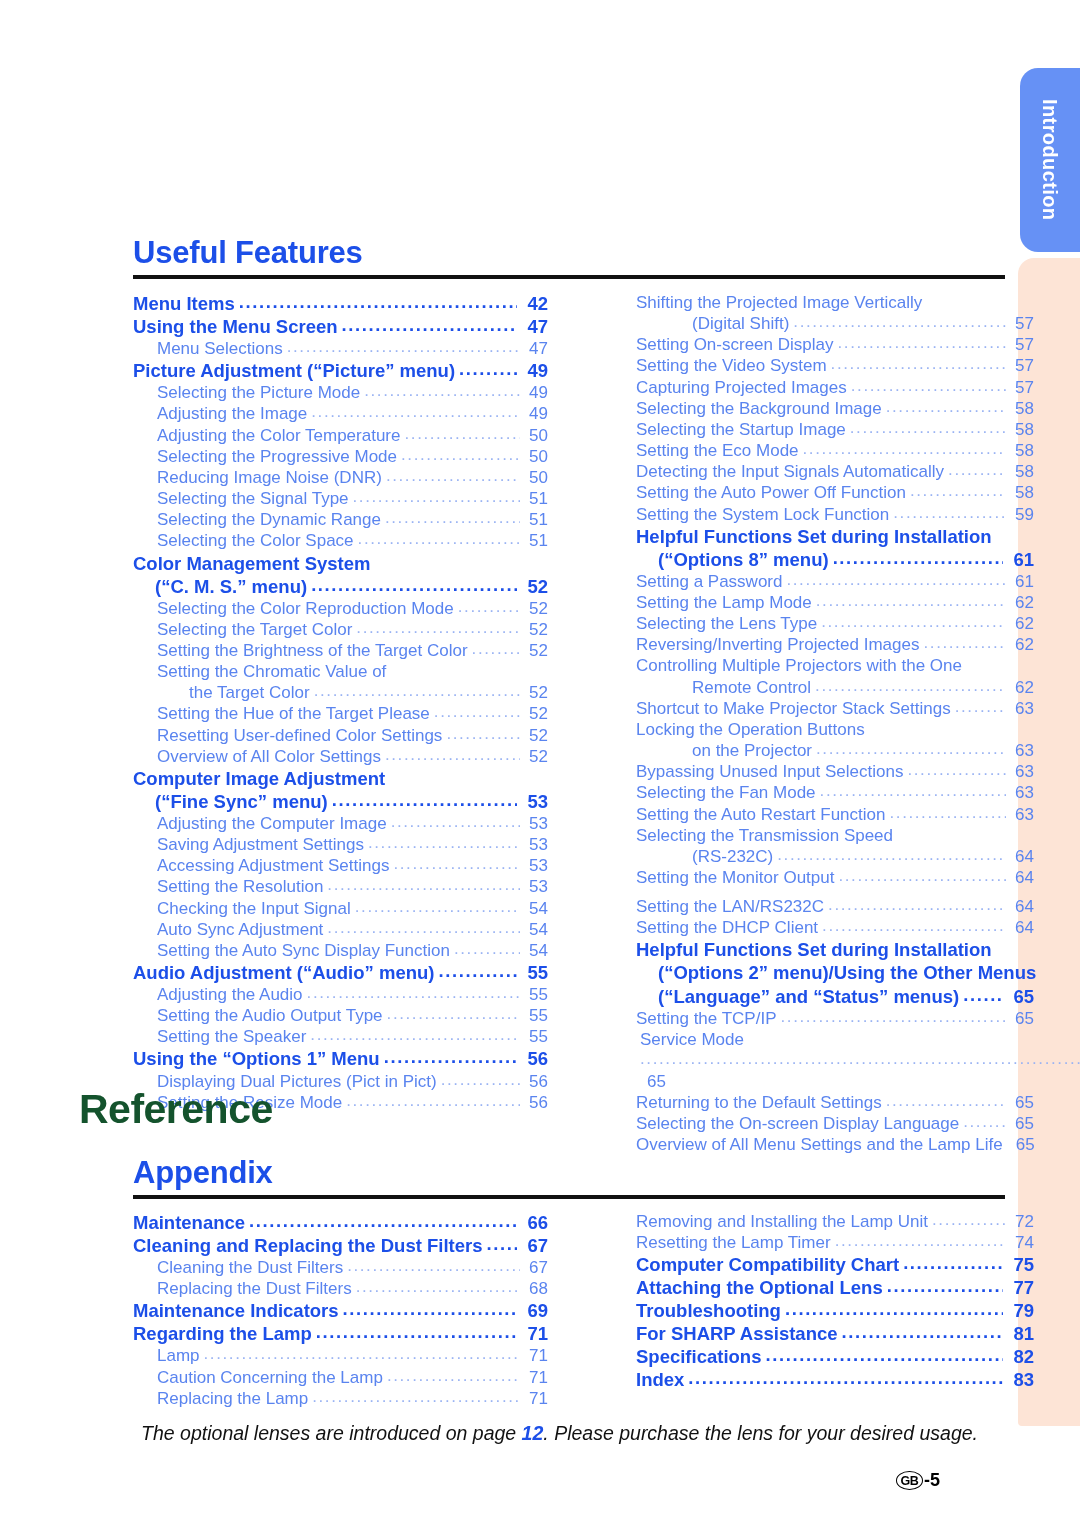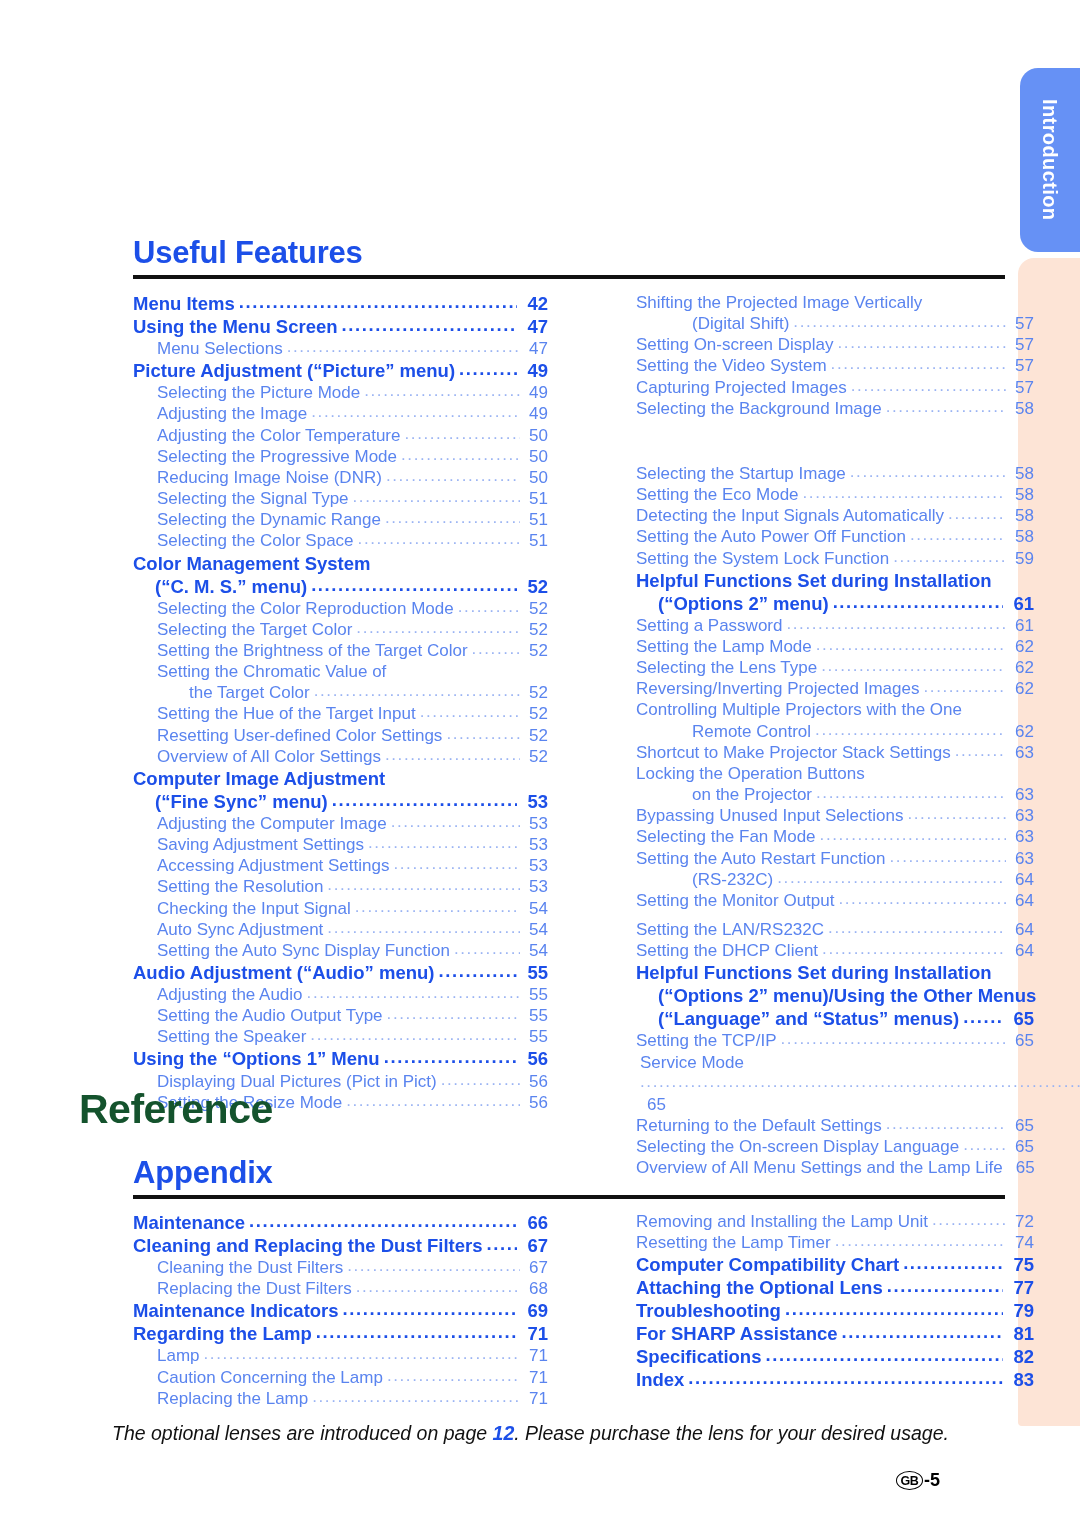--- a/index.html
+++ b/index.html
@@ -98,20 +98,21 @@
   .minor.nodots .dots { visibility: hidden; }
 
   .footnote {
     position: absolute;
     left: 112px; top: 1420px; width: 866px;
     font-style: italic;
     font-size: 19.5px;
     line-height: 1.35;
     color: #111111;
     font-weight: 400;
+    text-align: right;
   }
   .footnote .pgref { color: #1c4fe8; font-weight: 700; font-style: italic; }
 
   .pagenum {
     position: absolute;
     right: 70px; top: 1470px;
     font-size: 18px; font-weight: 700; color: #000;
     display: flex; align-items: center; gap: 1px;
   }
   .gb {
@@ -229,21 +230,21 @@
             <span class="lbl">Setting the Chromatic Value of</span>
             <span class="dots">..........................................................................................</span>
             <span class="pg"></span>
           </div>
           <div class="row minor cont">
             <span class="lbl">the Target Color</span>
             <span class="dots">..........................................................................................</span>
             <span class="pg">52</span>
           </div>
           <div class="row minor">
-            <span class="lbl">Setting the Hue of the Target Input</span>
+            <span class="lbl">Setting the Hue of the Target Please</span>
             <span class="dots">..........................................................................................</span>
             <span class="pg">52</span>
           </div>
           <div class="row minor">
             <span class="lbl">Resetting User-defined Color Settings</span>
             <span class="dots">..........................................................................................</span>
             <span class="pg">52</span>
           </div>
           <div class="row minor">
             <span class="lbl">Overview of All Color Settings</span>
@@ -355,21 +356,21 @@
           <div class="row minor" style="padding-left: 0px;">
             <span class="lbl">Capturing Projected Images</span>
             <span class="dots">..........................................................................................</span>
             <span class="pg">57</span>
           </div>
           <div class="row minor" style="padding-left: 0px;">
             <span class="lbl">Selecting the Background Image</span>
             <span class="dots">..........................................................................................</span>
             <span class="pg">58</span>
           </div>
-          <div class="row minor" style="padding-left: 0px; margin-top: 44px;">
+          <div class="row minor" style="padding-left: 0px;">
             <span class="lbl">Selecting the Startup Image</span>
             <span class="dots">..........................................................................................</span>
             <span class="pg">58</span>
           </div>
           <div class="row minor" style="padding-left: 0px;">
             <span class="lbl">Setting the Eco Mode</span>
             <span class="dots">..........................................................................................</span>
             <span class="pg">58</span>
           </div>
           <div class="row minor" style="padding-left: 0px;">
@@ -386,21 +387,21 @@
             <span class="lbl">Setting the System Lock Function</span>
             <span class="dots">..........................................................................................</span>
             <span class="pg">59</span>
           </div>
           <div class="row major nodots">
             <span class="lbl">Helpful Functions Set during Installation</span>
             <span class="dots">..........................................................................................</span>
             <span class="pg"></span>
           </div>
           <div class="row major cont">
-            <span class="lbl">(“Options 2” menu)</span>
+            <span class="lbl">(“Options 8” menu)</span>
             <span class="dots">..........................................................................................</span>
             <span class="pg">61</span>
           </div>
           <div class="row minor" style="padding-left: 0px;">
             <span class="lbl">Setting a Password</span>
             <span class="dots">..........................................................................................</span>
             <span class="pg">61</span>
           </div>
           <div class="row minor" style="padding-left: 0px;">
             <span class="lbl">Setting the Lamp Mode</span>
@@ -449,20 +450,25 @@
           </div>
           <div class="row minor" style="padding-left: 0px;">
             <span class="lbl">Selecting the Fan Mode</span>
             <span class="dots">..........................................................................................</span>
             <span class="pg">63</span>
           </div>
           <div class="row minor" style="padding-left: 0px;">
             <span class="lbl">Setting the Auto Restart Function</span>
             <span class="dots">..........................................................................................</span>
             <span class="pg">63</span>
+          </div>
+          <div class="row minor nodots" style="padding-left: 0px;">
+            <span class="lbl">Selecting the Transmission Speed</span>
+            <span class="dots">..........................................................................................</span>
+            <span class="pg"></span>
           </div>
           <div class="row minor cont">
             <span class="lbl">(RS-232C)</span>
             <span class="dots">..........................................................................................</span>
             <span class="pg">64</span>
           </div>
           <div class="row minor" style="padding-left: 0px;">
             <span class="lbl">Setting the Monitor Output</span>
             <span class="dots">..........................................................................................</span>
             <span class="pg">64</span>

